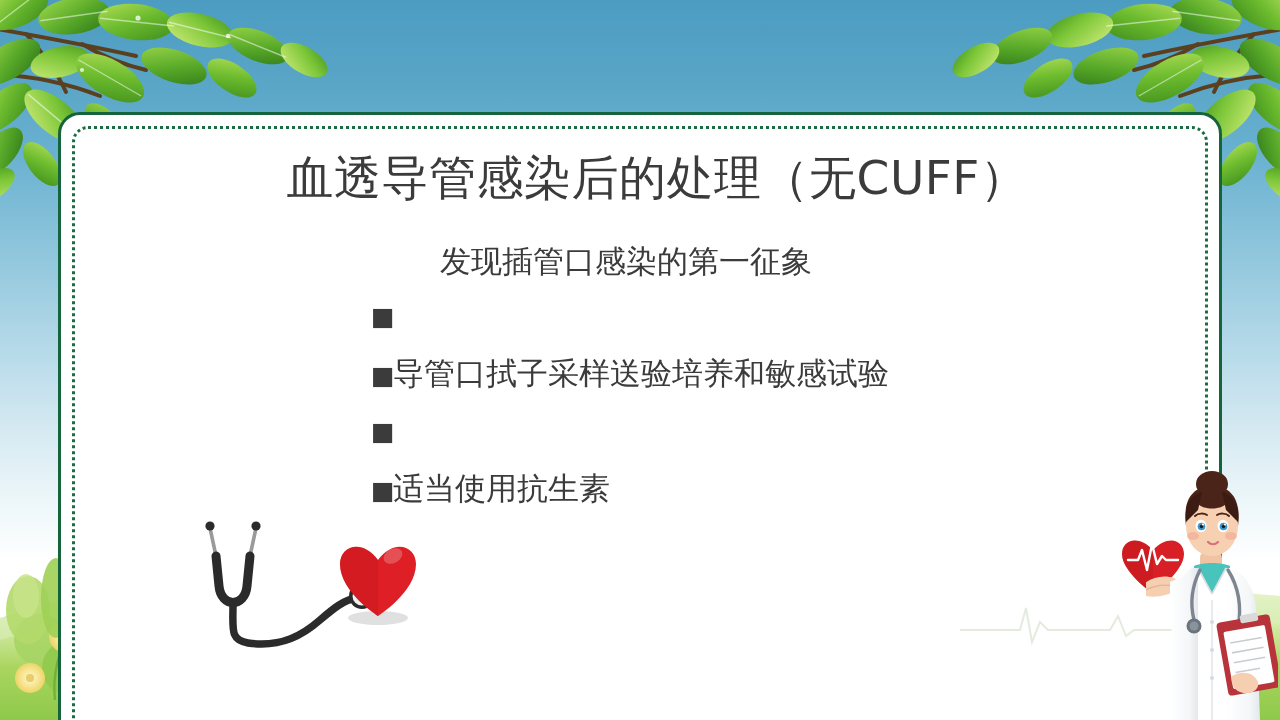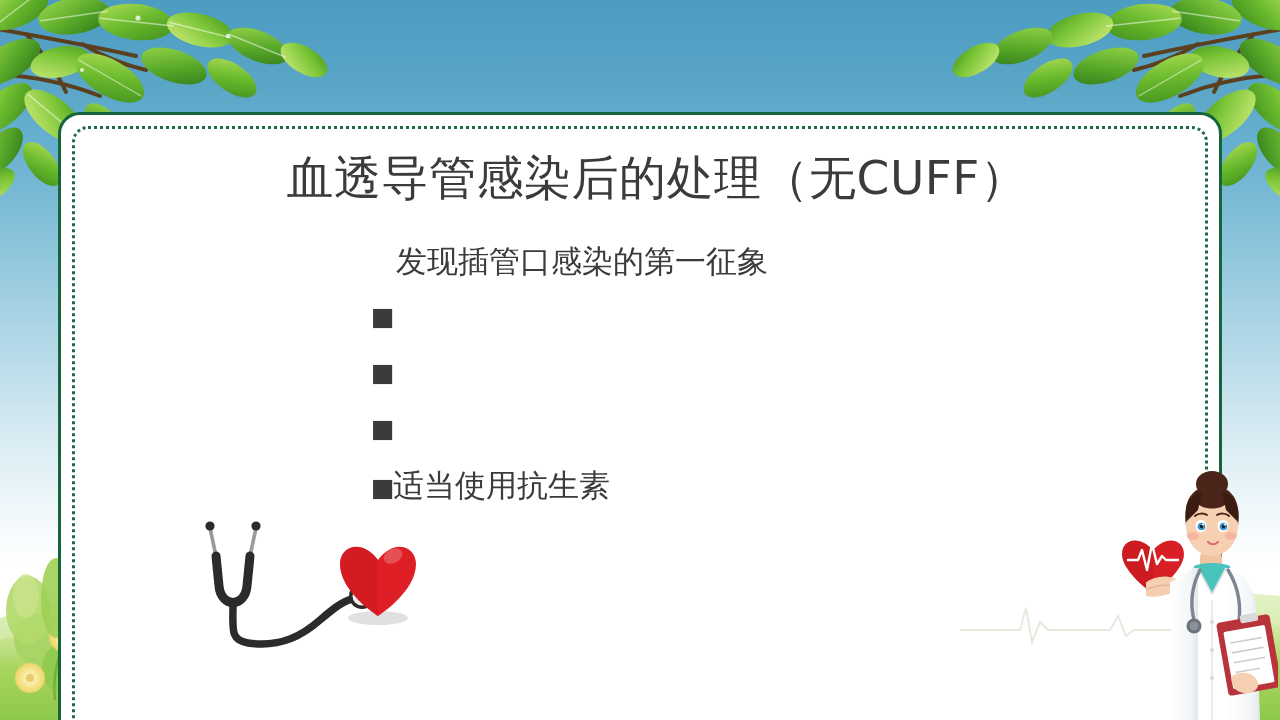--- a/index.html
+++ b/index.html
@@ -107,21 +107,21 @@
     white-space: nowrap;
   }
   .body-line .bullet {
     display: inline-block;
     width: 22px;
     font-size: 25px;
     color: #3b3b3b;
     flex: 0 0 auto;
   }
   .body-line.nobullet .bullet { visibility: hidden; }
-  .body-line.nobullet .text { padding-left: 3px; }
+  .body-line.nobullet .text { padding-left: 3px; margin-left: 44px; }
 
   
   .ecg-heart {
     position: absolute;
     left: 1118px;
     top: 530px;
     width: 70px;
     height: 68px;
   }
 
@@ -509,20 +509,21 @@
     <div class="body-list">
       <div class="body-line nobullet">
         <span class="bullet"></span>
         <span class="text">发现插管口感染的第一征象</span>
       </div>
       <div class="body-line">
         <span class="bullet">■</span>
       </div>
       <div class="body-line">
         <span class="bullet">■</span>
+        <span class="text">导管口拭子采样送验培养和敏感试验</span>
       </div>
       <div class="body-line">
         <span class="bullet">■</span>
       </div>
       <div class="body-line">
         <span class="bullet">■</span>
         <span class="text">适当使用抗生素</span>
       </div>
     </div>
   </div>

